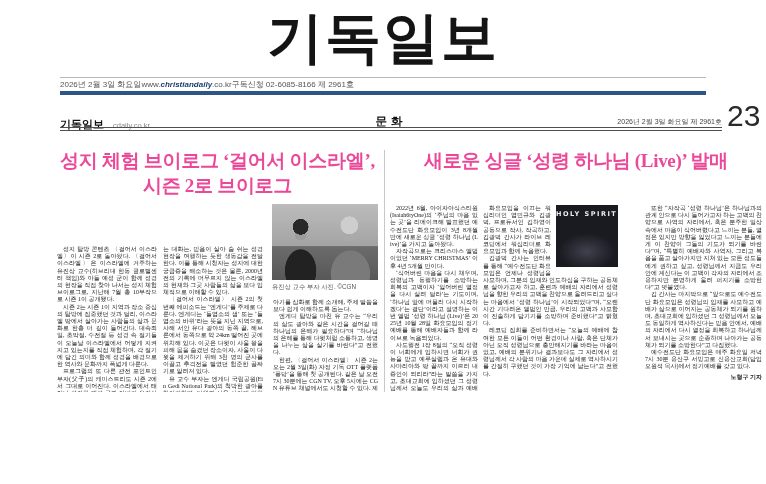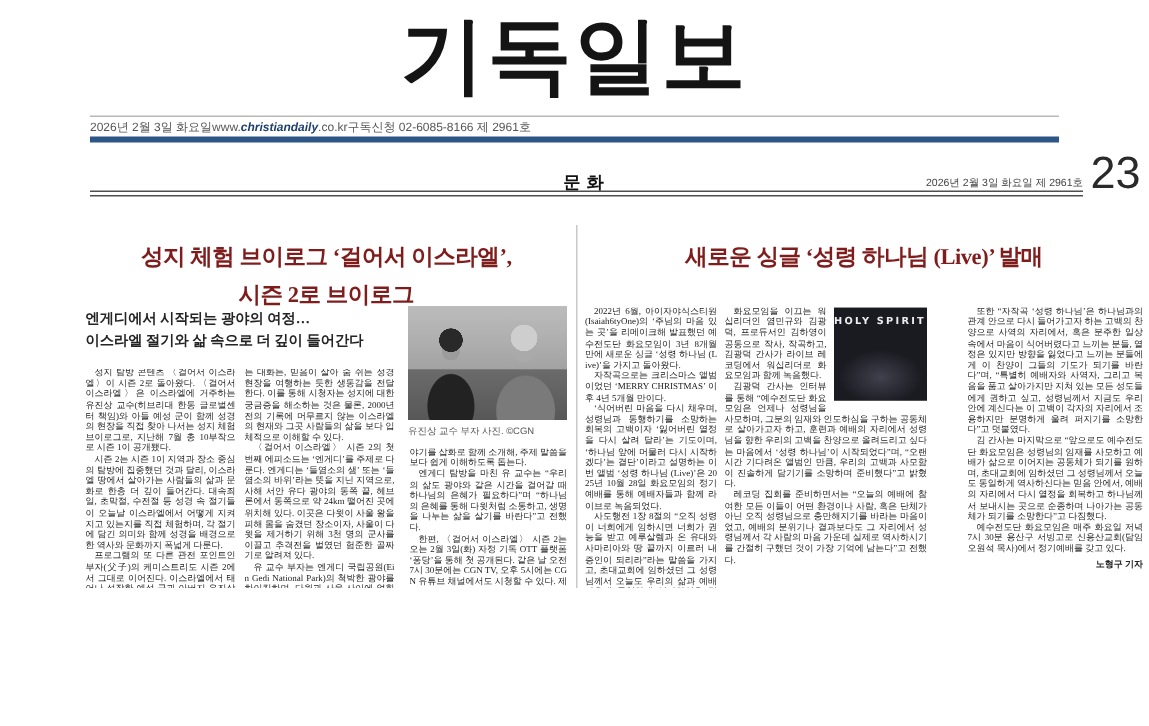--- a/index.html
+++ b/index.html
@@ -31,22 +31,22 @@
   .strip-center{position:absolute;left:50%;top:4px;transform:translateX(-50%);
     font-size:11.5px;font-weight:700;letter-spacing:4px;color:#111;}
   .strip-edition{position:absolute;right:0;top:7px;font-size:7px;color:#444;
     font-family:"Liberation Sans",sans-serif;}
   .strip-rule{top:127px;left:60px;width:662px;height:0;border-top:4px double #4f4f4f;}
   .page-number{top:100px;left:727px;font-size:30px;color:#2a2a2a;line-height:32px;
     font-family:Liberation Sans, sans-serif;}
 
   
   .article{position:absolute;}
-  .headline{position:absolute;top:12px;left:0;width:100%;text-align:center;
-    font-size:15px;font-weight:700;line-height:25px;color:#7f1d1d;letter-spacing:-0.3px;}
+  .headline{position:absolute;top:0;left:0;width:100%;text-align:center;
+    font-size:19px;font-weight:700;line-height:25px;color:#ec4899;letter-spacing:-0.3px;}
   .subtitle{position:absolute;font-size:9.5px;font-weight:700;line-height:15px;color:#242424;}
   .col{position:absolute;overflow:hidden;font-size:6px;line-height:7.2px;
     text-align:justify;word-break:break-all;color:#222;}
   .para{margin:0;text-indent:6px;}
   .cont .para:first-of-type{text-indent:0;}
   .byline{text-align:right;margin-top:3px;font-weight:700;}
 
   
   .photo{
     left:215px;top:56px;width:106px;height:76px;
@@ -82,34 +82,34 @@
   <div class="abs masthead-title">기독일보</div>
   <div class="abs hairline-top"></div>
   <div class="abs info-row">
     <span>2026년 2월 3일 화요일</span>
     <span class="url"><span>www.</span><span class="bold">christiandaily</span><span>.co.kr</span></span>
     <span>구독신청 02-6085-8166 제 2961호</span>
   </div>
   <div class="abs blue-bar"></div>
 
   <div class="abs strip">
+    <div class="strip-left">
+      <span class="strip-paper">기독일보</span>
+      <span class="strip-domain">cdaily.co.kr</span>
+    </div>
     <div class="strip-center">문화</div>
     <div class="strip-edition">2026년 2월 3일 화요일 제 2961호</div>
   </div>
   <div class="abs strip-rule"></div>
   <div class="abs page-number">23</div>
 
   <div class="article" style="left:57px;top:148px;width:321px;height:312px;">
     <div class="headline">
       <div>성지 체험 브이로그 ‘걸어서 이스라엘’,</div>
       <div>시즌 2로 브이로그</div>
-    </div>
-    <div class="subtitle" style="left:0;top:58px;width:210px;">
-      <div>엔게디에서 시작되는 광야의 여정…</div>
-      <div>이스라엘 절기와 삶 속으로 더 깊이 들어간다</div>
     </div>
     <div class="abs photo"></div>
     <div class="abs photo-caption">유진상 교수 부자 사진. ©CGN</div>
 
     <div class="col" style="left:0;top:98px;width:100px;height:214px;">
       <div>
           <p class="para">성지 탐방 콘텐츠 〈걸어서 이스라엘〉이 시즌 2로 돌아왔다. 〈걸어서 이스라엘〉은 이스라엘에 거주하는 유진상 교수(히브리대 한동 글로벌센터 책임)와 아들 예성 군이 함께 성경의 현장을 직접 찾아 나서는 성지 체험 브이로그로, 지난해 7월 총 10부작으로 시즌 1이 공개됐다.</p>
           <p class="para">시즌 2는 시즌 1이 지역과 장소 중심의 탐방에 집중했던 것과 달리, 이스라엘 땅에서 살아가는 사람들의 삶과 문화로 한층 더 깊이 들어간다. 대속죄일, 초막절, 수전절 등 성경 속 절기들이 오늘날 이스라엘에서 어떻게 지켜지고 있는지를 직접 체험하며, 각 절기에 담긴 의미와 함께 성경을 배경으로 한 역사와 문화까지 폭넓게 다룬다.</p>
           <p class="para">프로그램의 또 다른 관전 포인트인 부자(父子)의 케미스트리도 시즌 2에서 그대로 이어진다. 이스라엘에서 태어나 성장한 예성 군과 아버지 유진상 교수가 성경의 무대를 함께 걷고 탐방하며 나누</p>
         </div>

